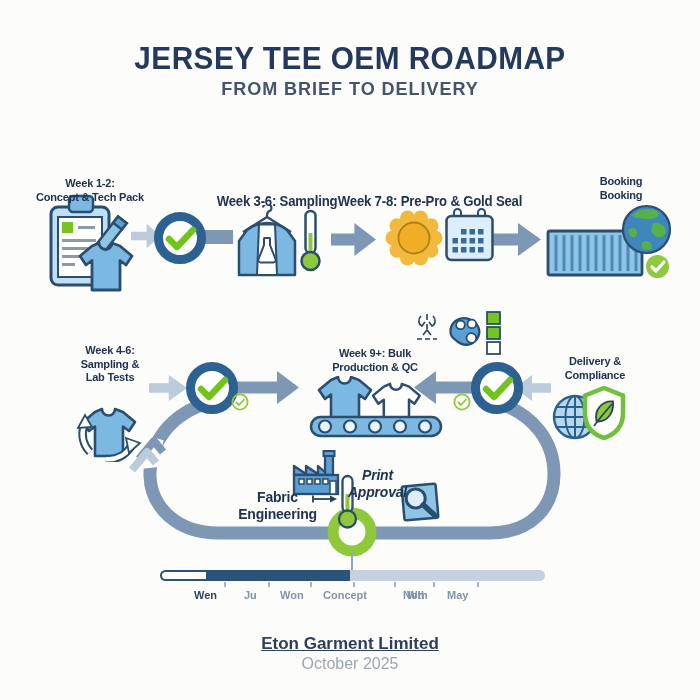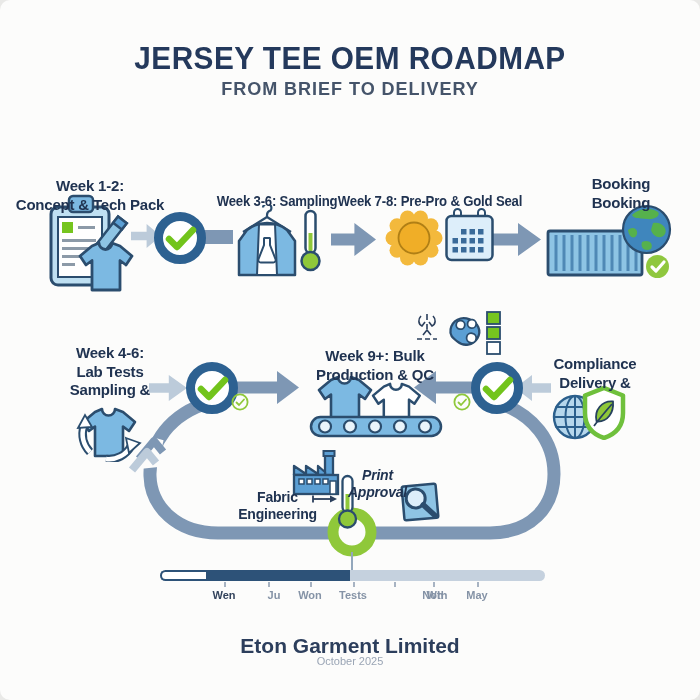--- a/index.html
+++ b/index.html
@@ -1,43 +1,43 @@
 <!DOCTYPE html>
 <html><head>
 <meta charset="utf-8">
 <style>
   html,body{margin:0;padding:0;background:#e9e9e7;}
   #canvas{position:relative;width:700px;height:700px;margin:0 auto;background:#fcfcfb;
-          font-family:"Liberation Sans",sans-serif;overflow:hidden;border-radius:10px;}
+          font-family:"Liberation Sans",sans-serif;overflow:hidden;}
   .abs{position:absolute;}
   
   .title{left:0;top:40px;width:700px;text-align:center;font-size:32px;font-weight:800;
          color:#24395c;letter-spacing:.5px;transform:scaleX(.93);z-index:4;}
   .subtitle{left:0;top:78px;width:700px;text-align:center;font-size:19px;font-weight:700;
             color:#45546a;letter-spacing:1px;transform:scaleX(.95);z-index:4;}
   
   .lbl{position:absolute;font-weight:700;color:#203351;text-align:center;
-       font-size:15px;line-height:1.24;letter-spacing:-.2px;z-index:4;}
+       font-size:11px;line-height:1.24;letter-spacing:-.2px;z-index:4;}
   .lbl.small{font-size:14px;}
   .nowrap{white-space:nowrap;transform:scaleX(.94);transform-origin:center;}
   
   .tl-seg{position:absolute;top:570px;height:11px;z-index:2;}
   .tl-white{left:160px;width:46px;background:#ffffff;border:2px solid #2d5278;
             border-radius:7px 0 0 7px;border-right:none;box-sizing:border-box;}
   .tl-navy{left:206px;width:144px;background:#2d5278;}
   .tl-light{left:350px;width:195px;background:#c5d1de;border-radius:0 7px 7px 0;}
   .tick{position:absolute;top:582px;width:2px;height:5px;background:#a7b3c2;z-index:2;}
-  .tl-lab{position:absolute;top:589px;width:60px;text-align:center;font-size:11px;
+  .tl-lab{position:absolute;top:589px;width:60px;text-align:left;font-size:11px;
           color:#8593a6;font-weight:700;z-index:2;}
   .tl-lab.first{color:#33435c;}
   .connector{left:351px;top:552px;width:2px;height:20px;background:#93a7bc;z-index:1;}
   
-  .company{left:0;top:634px;width:700px;text-align:center;font-size:21px;font-weight:800;
-           color:#2c3e5c;z-index:4;}
-  .date{left:0;top:655px;width:700px;text-align:center;font-size:11px;font-weight:400;
+  .company{left:0;top:634px;width:700px;text-align:center;font-size:17px;font-weight:800;
+           color:#2c3e5c;z-index:4;text-decoration:underline;}
+  .date{left:0;top:655px;width:700px;text-align:center;font-size:16px;font-weight:400;
         color:#9aa5b5;z-index:4;}
   .stub{left:203px;top:230px;width:30px;height:14px;background:#7e97b4;z-index:1;}
   svg{display:block;}
   .z1{z-index:1;} .z2{z-index:2;} .z3{z-index:3;}
 </style>
 </head>
 <body>
 
 <div id="canvas">
 
@@ -177,30 +177,30 @@
       <path d="M22,39 C28,36 34,40 31,46 C25,49 20,45 22,39 Z"></path>
     </g>
   </svg>
   <svg class="abs z3" style="left:645px;top:254px;" width="25" height="25" viewBox="0 0 25 25">
     <circle cx="12.5" cy="12.5" r="11.5" fill="#8fc73e"></circle>
     <path d="M7,13 l4,4 l8,-9" fill="none" stroke="#fff" stroke-width="3.2" stroke-linecap="round" stroke-linejoin="round"></path>
   </svg>
 
   <div class="lbl" style="left:40px;top:344px;width:140px;">
     <div>Week 4-6:</div>
+    <div>Sampling &amp;</div>
     <div>Lab Tests</div>
-    <div>Sampling &amp;</div>
   </div>
   <div class="lbl" style="left:290px;top:347px;width:170px;">
     <div>Week 9+: Bulk</div>
     <div>Production &amp; QC</div>
   </div>
   <div class="lbl" style="left:530px;top:355px;width:130px;">
+    <div>Delivery &amp;</div>
     <div>Compliance</div>
-    <div>Delivery &amp;</div>
   </div>
 
   <svg class="abs z2" style="left:76px;top:400px;" width="66" height="62" viewBox="0 0 66 62">
     <g transform="translate(7,8)">
       <path d="M12,4 L19,1 a6.5,6.5 0 0 0 13,0 L40,4 L52,14 L46,23 L40,18.5 L40,48 L12,48 L12,18.5 L6,23 L0,14 Z" fill="#7cb9e2" stroke="#2b4d6e" stroke-width="2.6" stroke-linejoin="round"></path>
     </g>
     <path d="M14,52 A25,25 0 0 1 8,26" fill="none" stroke="#2b4d6e" stroke-width="8.5"></path>
     <path d="M14,52 A25,25 0 0 1 8,26" fill="none" stroke="#fff" stroke-width="4.5"></path>
     <polygon points="2,28 9,15 16,27" fill="#fff" stroke="#2b4d6e" stroke-width="1.8"></polygon>
     <path d="M30,59 A25,25 0 0 0 55,46" fill="none" stroke="#2b4d6e" stroke-width="8.5"></path>
@@ -338,21 +338,21 @@
   <div class="tick" style="left:268px;"></div>
   <div class="tick" style="left:310px;"></div>
   <div class="tick" style="left:353px;"></div>
   <div class="tick" style="left:394px;"></div>
   <div class="tick" style="left:433px;"></div>
   <div class="tick" style="left:477px;"></div>
 
   <div class="tl-lab first" style="left:194px;">Wen</div>
   <div class="tl-lab" style="left:244px;">Ju</div>
   <div class="tl-lab" style="left:280px;">Won</div>
-  <div class="tl-lab" style="left:323px;">Tests</div>
+  <div class="tl-lab" style="left:323px;">Concept</div>
   <div class="tl-lab" style="left:364px;padding-left:43px;">Wth</div>
   <div class="tl-lab" style="left:403px;">Noh</div>
   <div class="tl-lab" style="left:447px;">May</div>
 
   <div class="abs company">Eton Garment Limited</div>
   <div class="abs date">October 2025</div>
 
 </div>
 
 </body></html>

